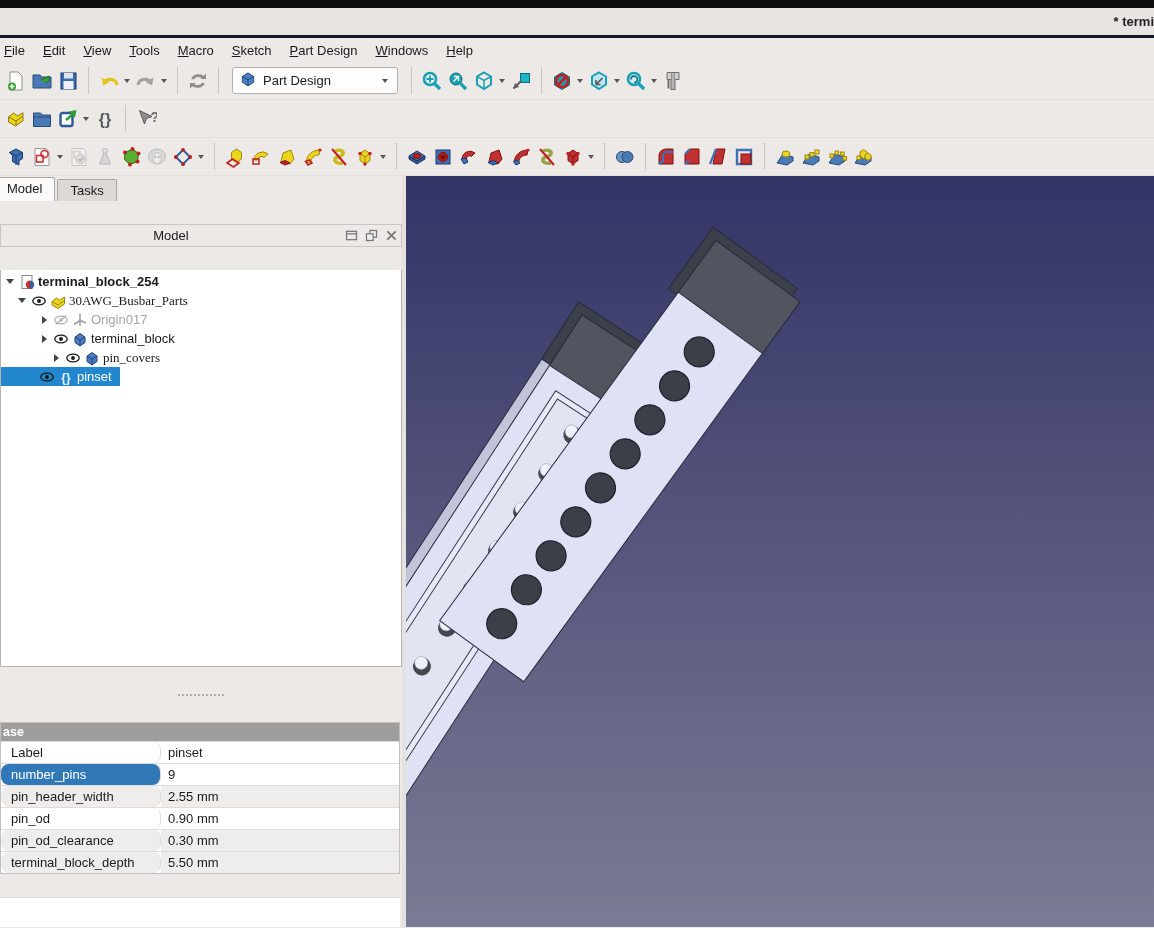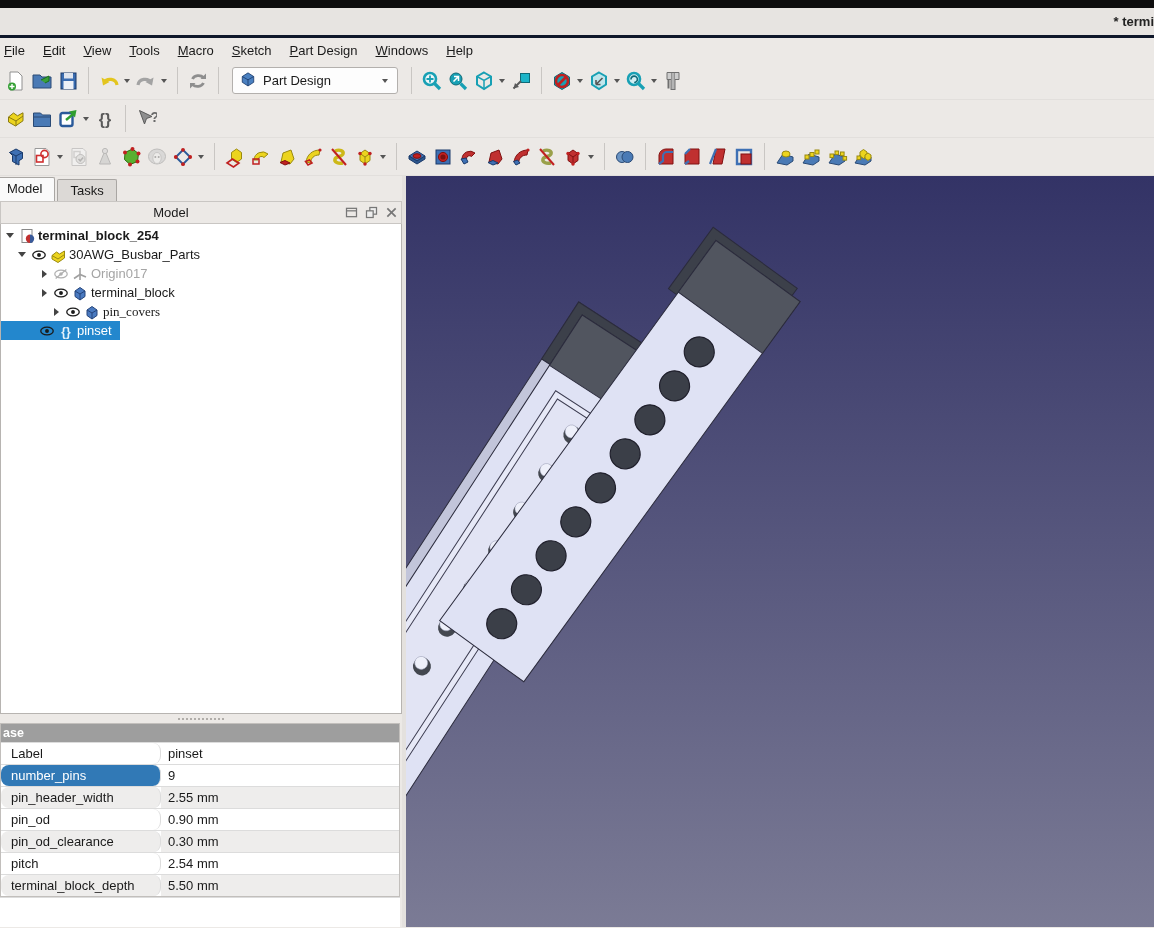--- a/index.html
+++ b/index.html
@@ -20,21 +20,21 @@
   .tb-btn { height:30px; min-width:26px; padding:2px 2px; display:flex; align-items:center; border-radius:2px; }
   .tb-btn svg { display:block; }
   .tb-sep { width:1px; align-self:stretch; margin:5px 7px; background:#c9c6c3; }
   .dd-caret { width:0; height:0; border-left:3.5px solid transparent; border-right:3.5px solid transparent;
     border-top:4px solid #555; margin:0 3px 0 2px; }
   .grayed { filter:grayscale(1) opacity(.55); }
   .wb-combo { display:flex; align-items:center; gap:6px; background:#fdfdfd;
     border:1px solid #b3b0ad; border-radius:3px; height:27px; width:166px; padding:0 6px; margin:0 6px; }
   .wb-combo .lbl { flex:1; }
   .main-row { display:flex; height:751px; }
-  .dock { width:402px; display:flex; flex-direction:column; background:#ece9e6; }
+  .dock { width:402px; display:flex; flex-direction:column; background:#ece9e6;gap:23px; }
   .dock-tabs { height:25px; display:flex; align-items:flex-end; padding-left:0; }
   .dock-tab { padding:3px 12px; border:1px solid #a9a6a3; border-bottom:none; background:#dcd9d6;
     margin-right:2px; border-radius:2px 2px 0 0; }
   .dock-tab.active { background:#fafafa; padding-bottom:5px; margin-left:-6px; }
   .panel-header { height:23px; background:#ece9e6; border:1px solid #c9c6c3; display:flex;
     align-items:center; }
   .panel-header .ph-title { flex:1; text-align:center; }
   .ph-btn { width:20px; height:18px; display:flex; align-items:center; justify-content:center; }
   .tree { flex:1; background:#fff; border:1px solid #b7b4b1; border-top:none; overflow:hidden; padding-top:2px; }
   .trow { height:19px; display:flex; align-items:center; width:fit-content; padding-right:4px; white-space:nowrap; }
@@ -515,21 +515,21 @@
           </span>
           <span class="ticon">
             <svg width="16" height="16" viewBox="0 0 16 16">
               <rect x="3" y="1.5" width="10" height="13" fill="#fff" stroke="#888"></rect>
               <path d="M11 6.5a4.2 4.2 0 0 1 0 8.4z" fill="#3a5a9a"></path>
               <path d="M11 15a4.2 4.2 0 0 1 0-8.4z" fill="#c03030"></path>
             </svg>
           </span>
           <span class="tlabel">terminal_block_254</span>
         </div>
-        <div class="trow" style="padding-left: 14px;">
+        <div class="trow" style="padding-left: 14px; font-family: Liberation Serif, serif;">
           <span class="expander">
             <span class="tri-open"></span>
           </span>
           <span class="teye">
             <svg width="16" height="16" viewBox="0 0 18 18">
               <ellipse cx="9" cy="9" rx="7" ry="4.3" fill="none" stroke="#1a1a1a" stroke-width="1.5"></ellipse>
               <circle cx="9" cy="9" r="2.2" fill="#1a1a1a"></circle>
             </svg>
           </span>
           <span class="ticon">
@@ -628,24 +628,20 @@
             <span class="prop-name">pin_header_width</span>
             <span class="prop-value">2.55 mm</span>
           </div>
           <div class="prop-row">
             <span class="prop-name">pin_od</span>
             <span class="prop-value">0.90 mm</span>
           </div>
           <div class="prop-row shade">
             <span class="prop-name">pin_od_clearance</span>
             <span class="prop-value">0.30 mm</span>
-          </div>
-          <div class="prop-row">
-            <span class="prop-name">pitch</span>
-            <span class="prop-value">2.54 mm</span>
           </div>
           <div class="prop-row shade">
             <span class="prop-name">terminal_block_depth</span>
             <span class="prop-value">5.50 mm</span>
           </div>
         </div>
     </div>
     <div class="dock-bottom"></div>
   </div>
   <div class="v-splitter"></div>

